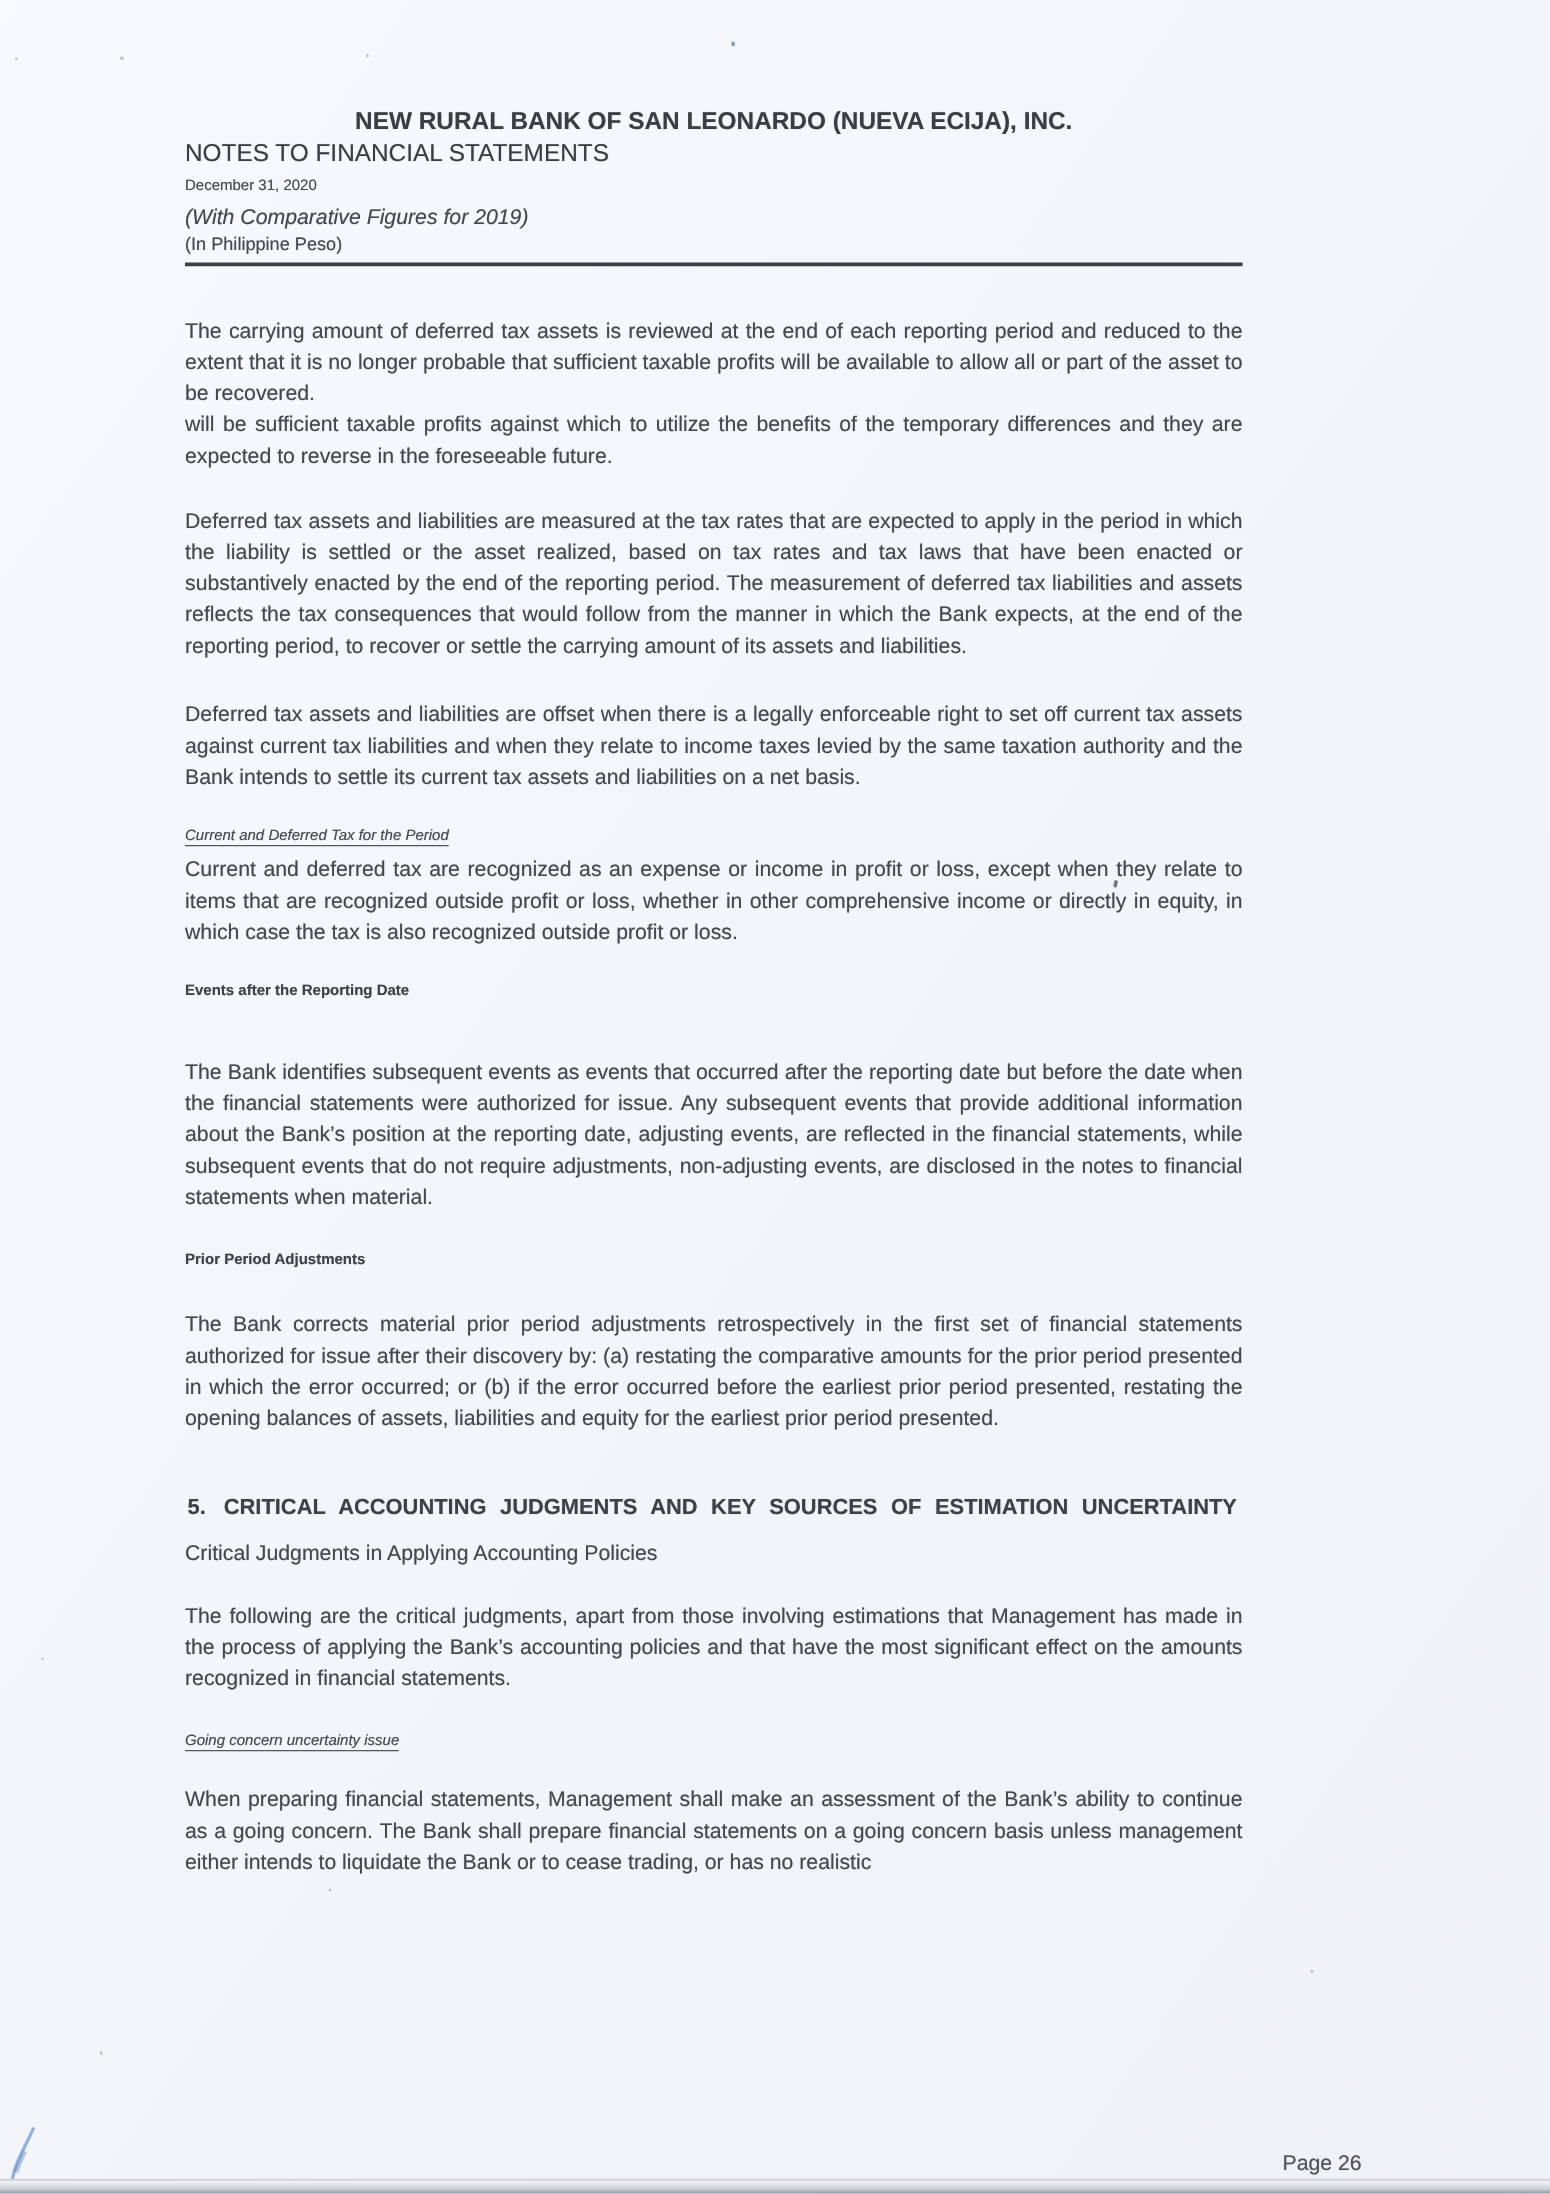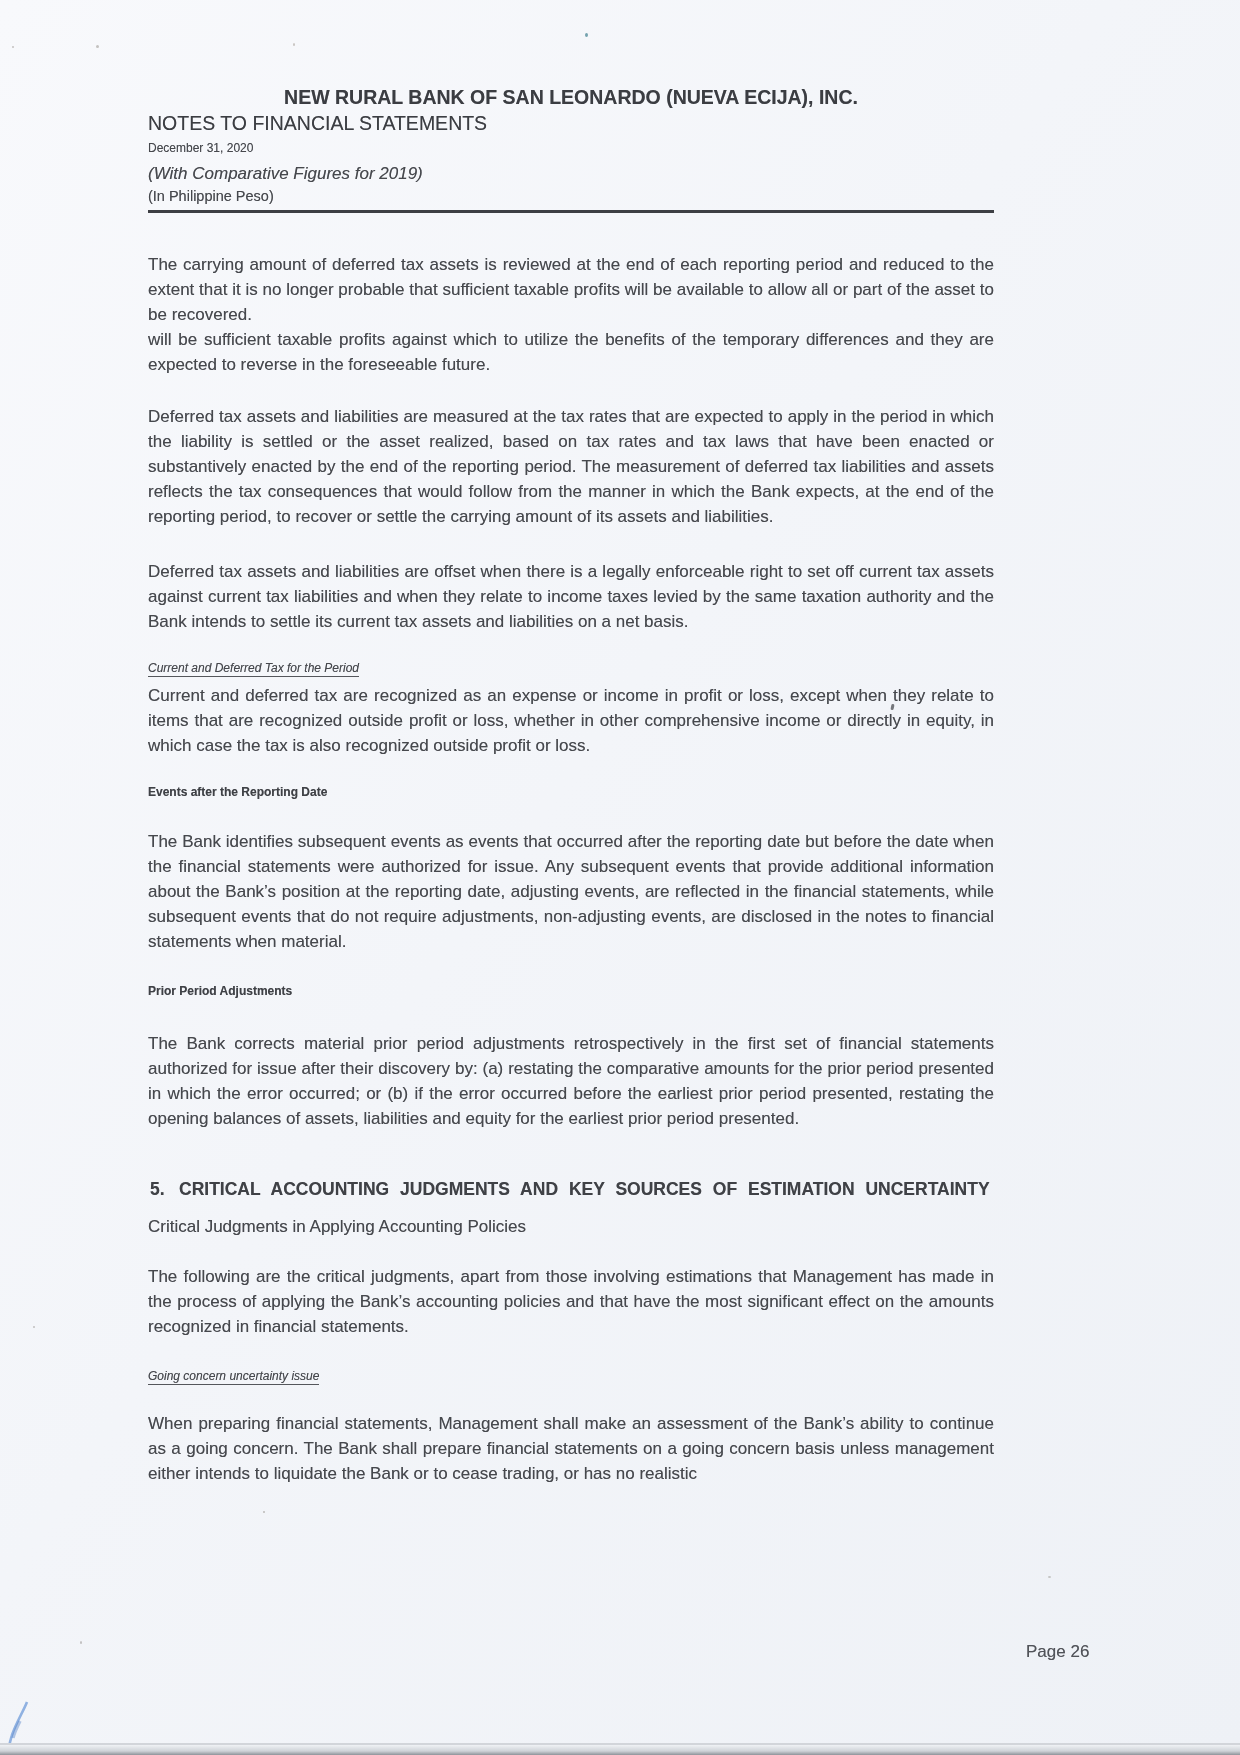--- a/index.html
+++ b/index.html
@@ -35,24 +35,24 @@
   }
   .h-bold{font-weight:bold;color:#3f4146;}
   .h-section{
     font-weight:bold;color:#3f4146;
     font-size:17.5px;line-height:25px;
     text-align:justify;word-spacing:6px;
     position:relative;padding-left:31px;
   }
   .h-section .sec-num{position:absolute;left:2px;top:0;word-spacing:0;}
   .mt25{margin-top:25px;} .mt27{margin-top:27px;} .mt30{margin-top:30px;}
-  .mt22{margin-top:22px;} .mt2{margin-top:2px;} .mt24{margin-top:24px;}
+  .mt22{margin-top:22px;} .mt2{margin-top:2px;} .mt24{margin-top:40px;}
   .mt46{margin-top:46px;} .mt28{margin-top:12px;}
   .footer-page{
-    position:absolute;left:1026px;top:1642px;
+    position:absolute;left:1026px;top:1721px;
     font-size:17px;color:#515359;
   }
   .speck{position:absolute;border-radius:50%;}
   .pen-mark{position:absolute;left:2px;top:1699px;}
   .scan-bottom-line{position:absolute;left:0;top:1743px;width:1240px;height:2px;background:#d2d5da;}
   .scan-bottom-band{position:absolute;left:0;top:1745px;width:1240px;height:10px;
     background:linear-gradient(#f0f2f5 0%,#cfd3d8 60%,#8e939a 100%);}
 </style>
 </head>
 <body>

